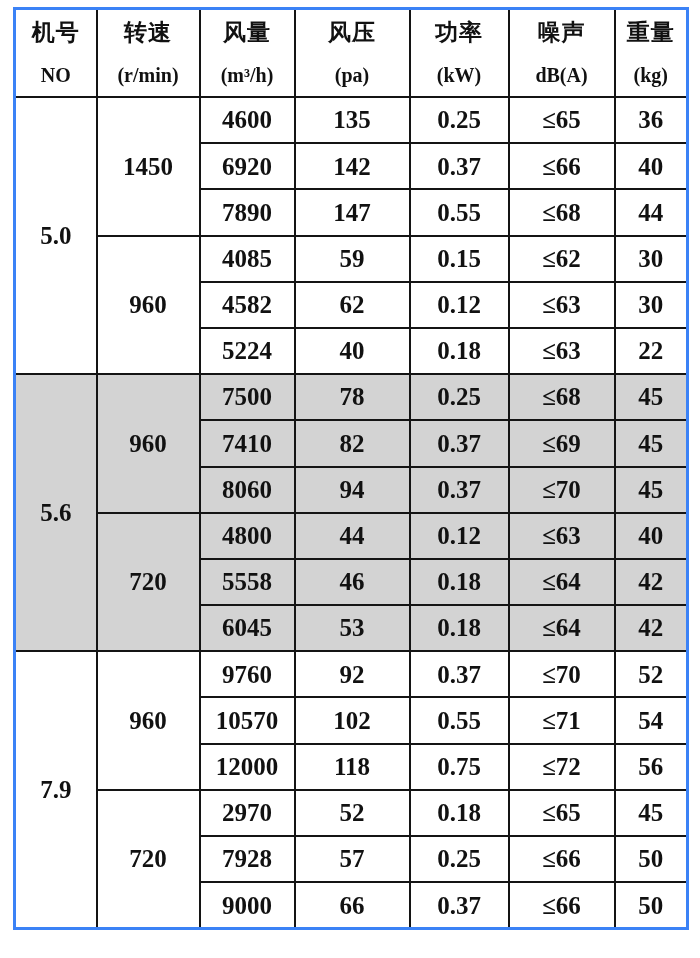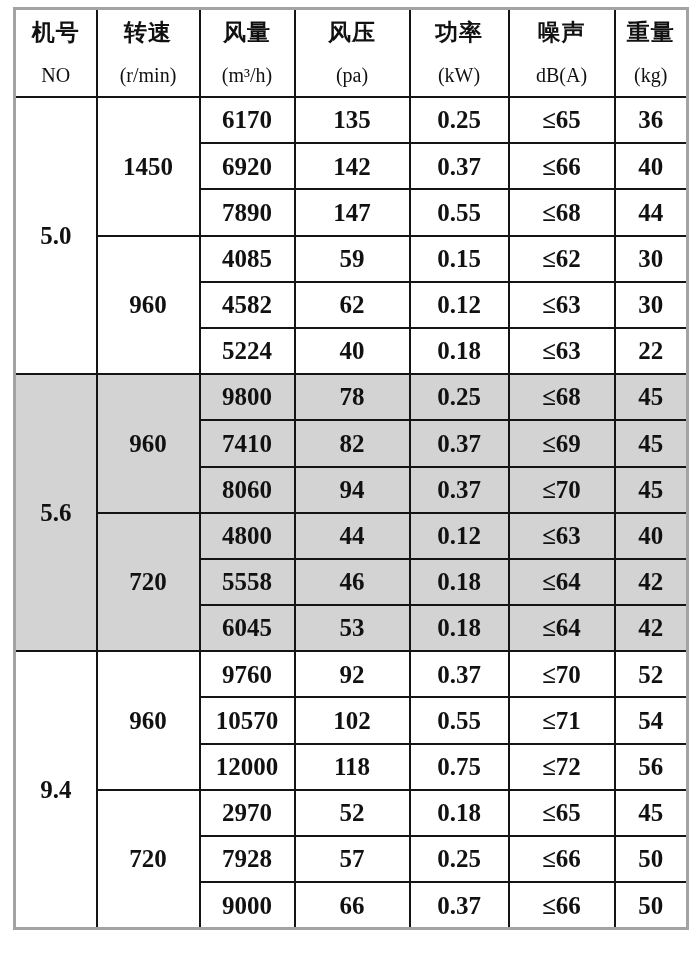--- a/index.html
+++ b/index.html
@@ -3,34 +3,34 @@
 <meta charset="utf-8">
 <style>
   html, body { margin:0; padding:0; background:#ffffff; }
   body {
     width:700px; height:958px; position:relative; overflow:hidden;
     font-family:"Liberation Serif", serif; color:#111;
   }
   .table-wrap { position:absolute; left:13px; top:7px; }
   table.spec {
     border-collapse:collapse; table-layout:fixed;
-    border:3px solid #a3a3a3;
+    border:3px solid #3b82f6;
   }
   table.spec td {
     border:2px solid #141414;
     text-align:center; vertical-align:middle;
     padding:0; font-weight:bold; font-size:25px;
     background:#ffffff; line-height:1.1;
   }
   thead td {
     background:#d3d3d3; height:86px;
     border-bottom:3px solid #141414;
   }
   .h-label { font-size:23px; font-weight:bold; letter-spacing:1px; }
-  .h-unit  { font-size:20px; font-weight:normal; margin-top:18px; }
+  .h-unit  { font-size:20px; font-weight:bold; margin-top:18px; }
   tbody td { height:44.2px; }
   tbody tr.shaded td { background:#d3d3d3; }
   td.no-cell { font-size:25px; }
   td.speed-cell { font-size:25px; }
 </style>
 </head>
 <body>
 
 <div class="table-wrap">
   <table class="spec">
@@ -73,21 +73,21 @@
           <div class="h-label">重量</div>
           <div class="h-unit">(kg)</div>
         </td>
       </tr>
     </thead>
     <tbody>
 
       <tr>
         <td class="no-cell" rowspan="6">5.0</td>
         <td class="speed-cell" rowspan="3">1450</td>
-        <td>6170</td>
+        <td>4600</td>
         <td>135</td>
         <td>0.25</td>
         <td>≤65</td>
         <td>36</td>
       </tr>
       <tr>
         <td>6920</td>
         <td>142</td>
         <td>0.37</td>
         <td>≤66</td>
@@ -119,21 +119,21 @@
         <td>5224</td>
         <td>40</td>
         <td>0.18</td>
         <td>≤63</td>
         <td>22</td>
       </tr>
 
       <tr class="shaded">
         <td class="no-cell" rowspan="6">5.6</td>
         <td class="speed-cell" rowspan="3">960</td>
-        <td>9800</td>
+        <td>7500</td>
         <td>78</td>
         <td>0.25</td>
         <td>≤68</td>
         <td>45</td>
       </tr>
       <tr class="shaded">
         <td>7410</td>
         <td>82</td>
         <td>0.37</td>
         <td>≤69</td>
@@ -163,21 +163,21 @@
       </tr>
       <tr class="shaded">
         <td>6045</td>
         <td>53</td>
         <td>0.18</td>
         <td>≤64</td>
         <td>42</td>
       </tr>
 
       <tr>
-        <td class="no-cell" rowspan="6">9.4</td>
+        <td class="no-cell" rowspan="6">7.9</td>
         <td class="speed-cell" rowspan="3">960</td>
         <td>9760</td>
         <td>92</td>
         <td>0.37</td>
         <td>≤70</td>
         <td>52</td>
       </tr>
       <tr>
         <td>10570</td>
         <td>102</td>

